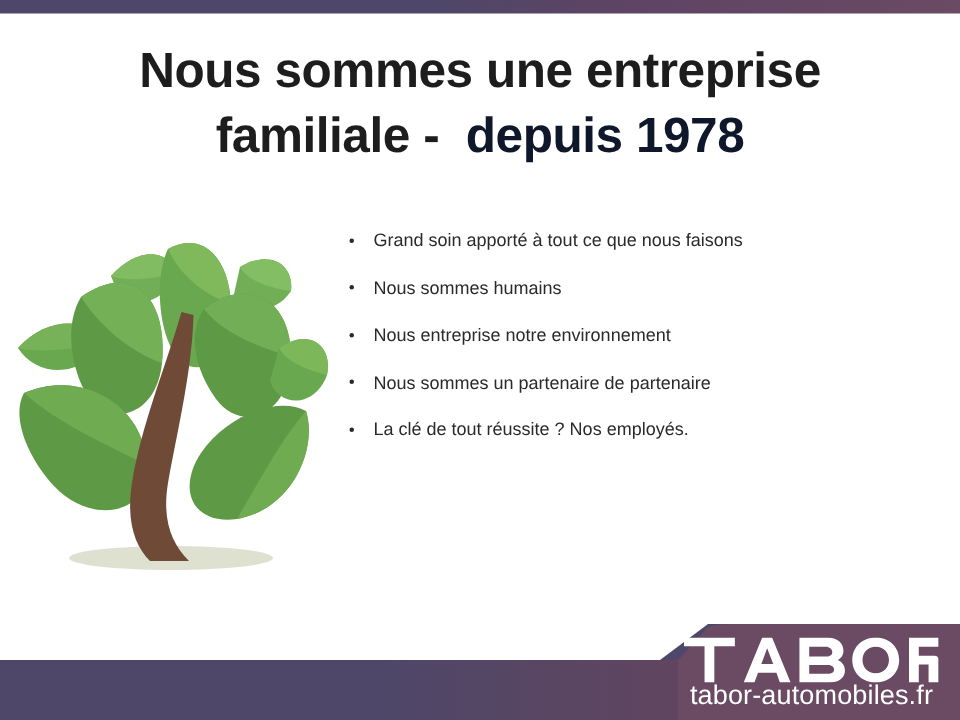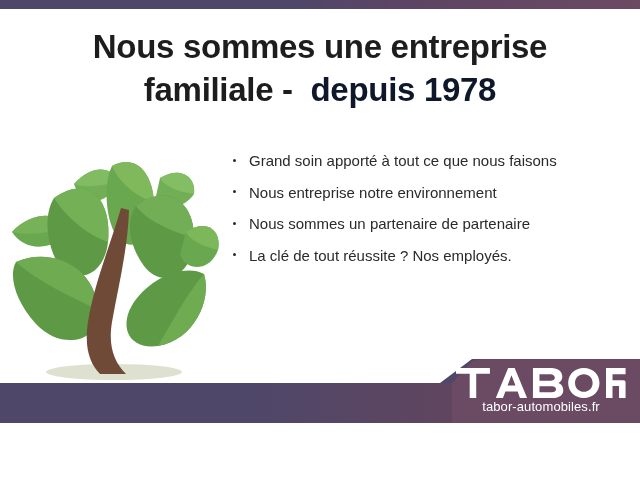--- a/index.html
+++ b/index.html
@@ -6,21 +6,21 @@
 
   html, body {
     width:640px; height:480px;
     background:#ffffff;
     font-family:"Liberation Sans", sans-serif;
     overflow:hidden;
   }
 
   #slide {
     position:relative;
-    width:640px; height:423px;
+    width:640px; height:480px;
     background:#ffffff;
     overflow:hidden;
   }
 
   
   .top-bar {
     position:absolute;
     left:0; top:0;
     width:640px; height:9px;
     background:linear-gradient(90deg,#4e4769 0%,#4e4769 45%,#5c4464 62%,#6b4a63 100%);
@@ -54,21 +54,21 @@
   .bullets {
     position:absolute;
     left:228px; top:150px;
     width:400px;
     list-style:none;
   }
   .bullets li {
     position:relative;
     padding-left:21px;
     margin-bottom:10.5px;
-    font-size:15px;
+    font-size:12px;
     line-height:21px;
     color:#2a2a2a;
     white-space:nowrap;
   }
   .bullets li::before {
     content:"";
     position:absolute;
     left:5px; top:8.5px;
     width:3.4px; height:3.4px;
     border-radius:50%;
@@ -91,21 +91,21 @@
     z-index:3;
   }
   .brand-mark {
     display:block;
     height:30px;
     margin-bottom:1px;
   }
   .brand-mark svg { display:block; height:30px; width:auto; margin:0 auto; }
   .brand-tagline {
     display:block;
-    font-size:13px;
+    font-size:18px;
     color:#ffffff;
     letter-spacing:0.1px;
     line-height:15px;
   }
 </style>
 </head>
 <body>
 
 <div id="slide">
 
@@ -152,20 +152,21 @@
         <path d="M196 124 C 204 150, 186 190, 150 196 C 120 200, 110 176, 126 152 C 144 126, 178 114, 196 124 Z" fill="#5e9a45"></path>
         <path d="M196 124 C 204 150, 186 190, 150 196 C 164 172, 180 142, 196 124 Z" fill="#6fab51"></path>
       </g>
 
       <path d="M113 58 C 102 96, 86 134, 80 172 C 76 198, 82 214, 92 224 L 118 224 C 106 212, 100 196, 104 172 C 110 138, 120 98, 121 60 Z" fill="#6f4a36"></path>
     </svg>
   </div>
 
   <ul class="bullets">
     <li>Grand soin apporté à tout ce que nous faisons</li>
+    <li>Nous sommes humains</li>
     <li>Nous entreprise notre environnement</li>
     <li>Nous sommes un partenaire de partenaire</li>
     <li>La clé de tout réussite ? Nos employés.</li>
   </ul>
 
   <div class="banner">
     <svg viewBox="0 0 640 72" preserveAspectRatio="none" xmlns="http://www.w3.org/2000/svg">
 
       <path d="M0 32 L 440 32 L 472 8 L 640 8 L 640 72 L 0 72 Z" fill="#4e4769"></path>
 

